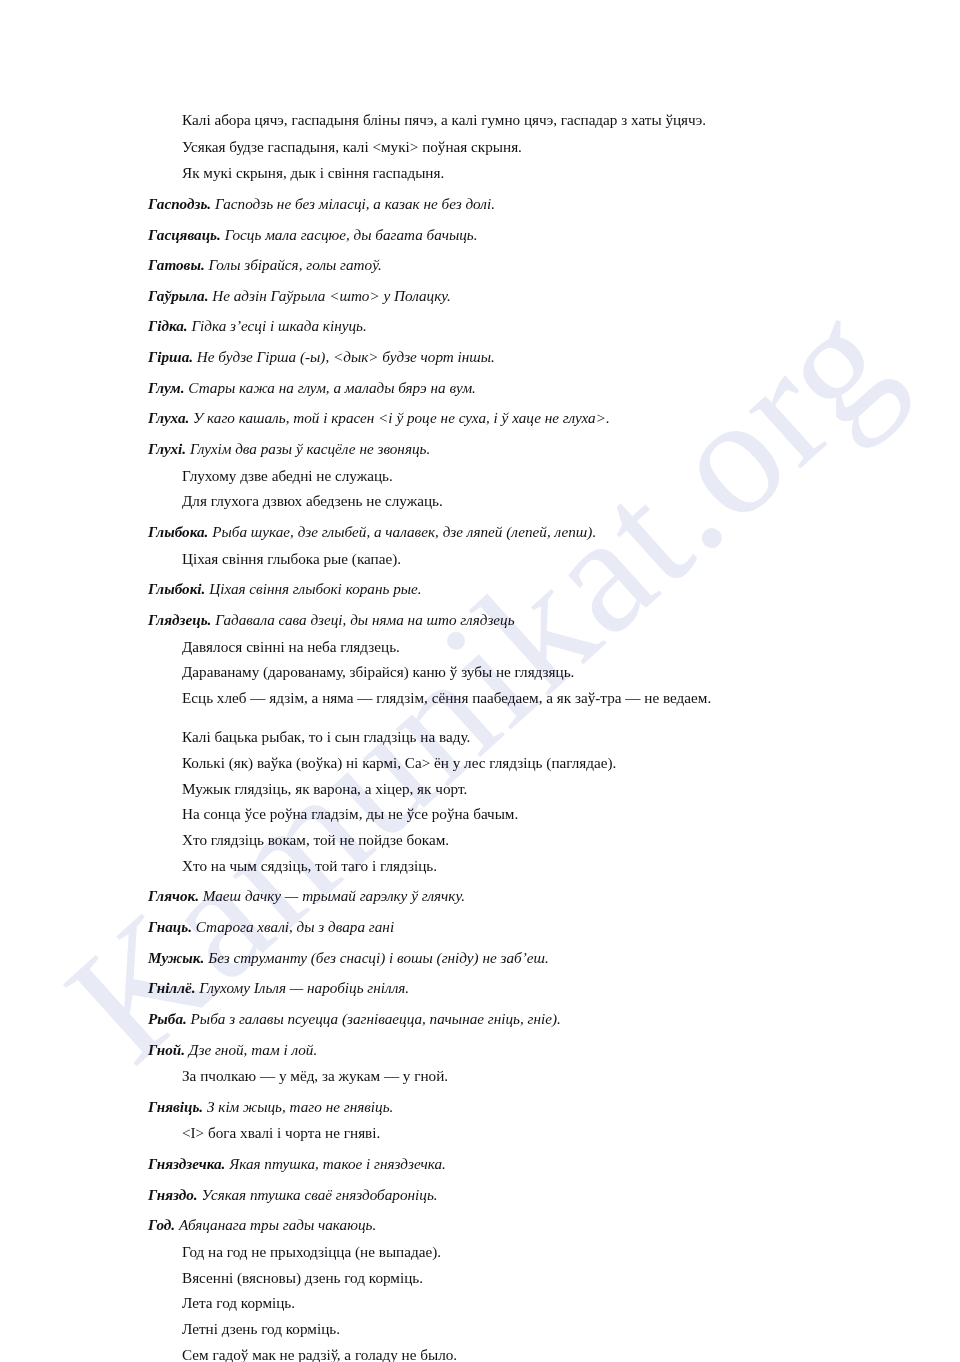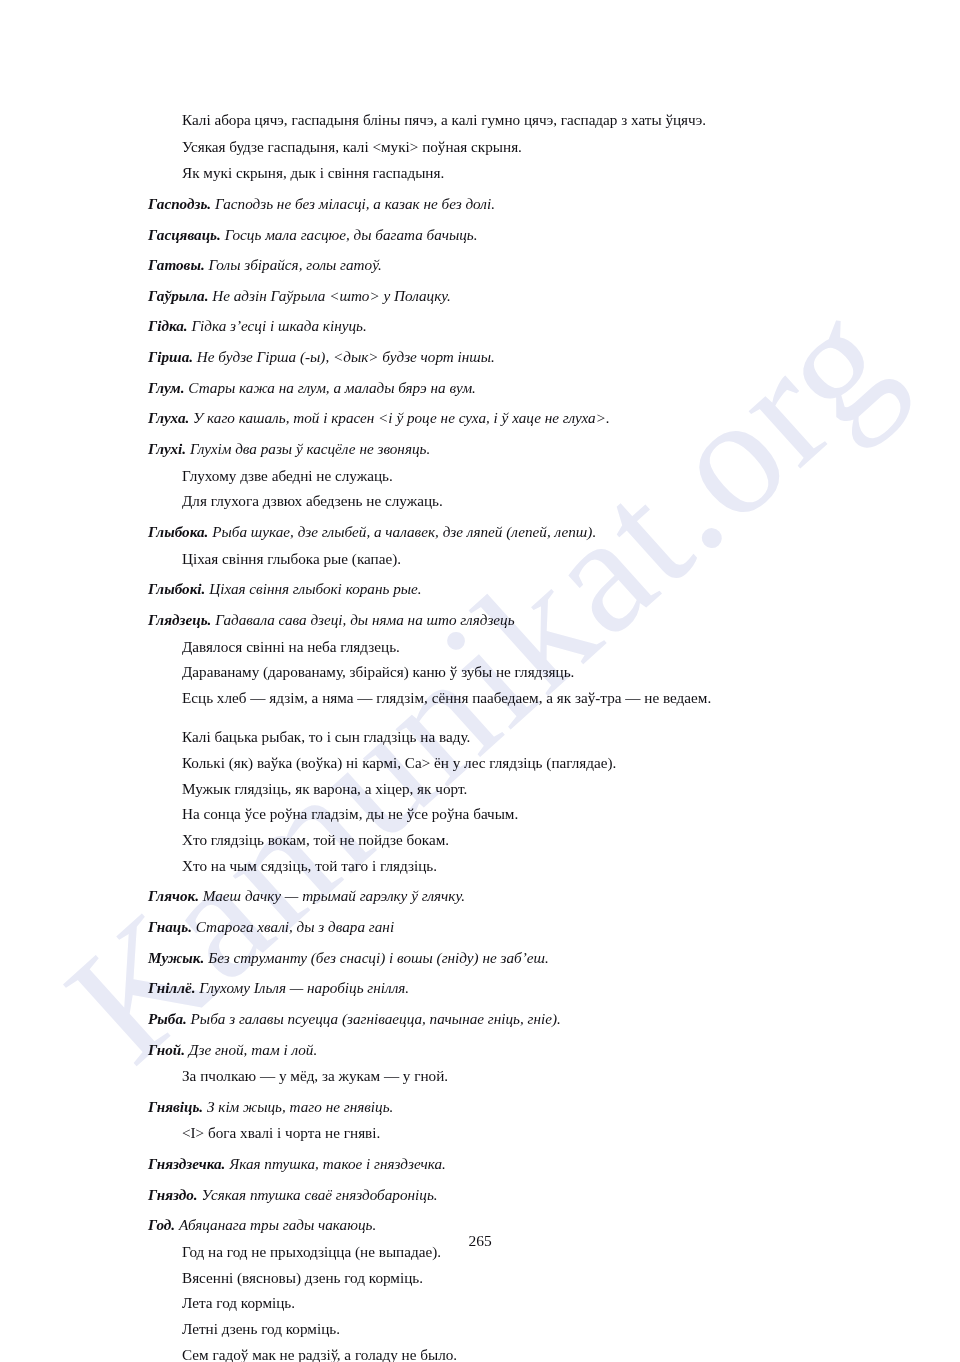--- a/index.html
+++ b/index.html
@@ -145,15 +145,14 @@
       <p class="entry gap"><span class="hw">Гняздо.</span><span> Усякая птушка сваё гняздобароніць.</span></p>
       <p class="entry gap"><span class="hw">Год.</span><span> Абяцанага тры гады чакаюць.</span></p>
       <p class="subline">Год на год не прыходзіцца (не выпадае).</p>
       <p class="subline">Вясенні (вясновы) дзень год корміць.</p>
       <p class="subline">Лета год корміць.</p>
       <p class="subline">Летні дзень год корміць.</p>
       <p class="subline">Сем гадоў мак не радзіў, а голаду не было.</p>
       <p class="subline">Сем гадоў нявестка жыла, а не ведала, што сучка свёкрава без хваста.</p>
     </div>
 
-  <div class="folio">265</div>
 
 </div>
 
 </body></html>

